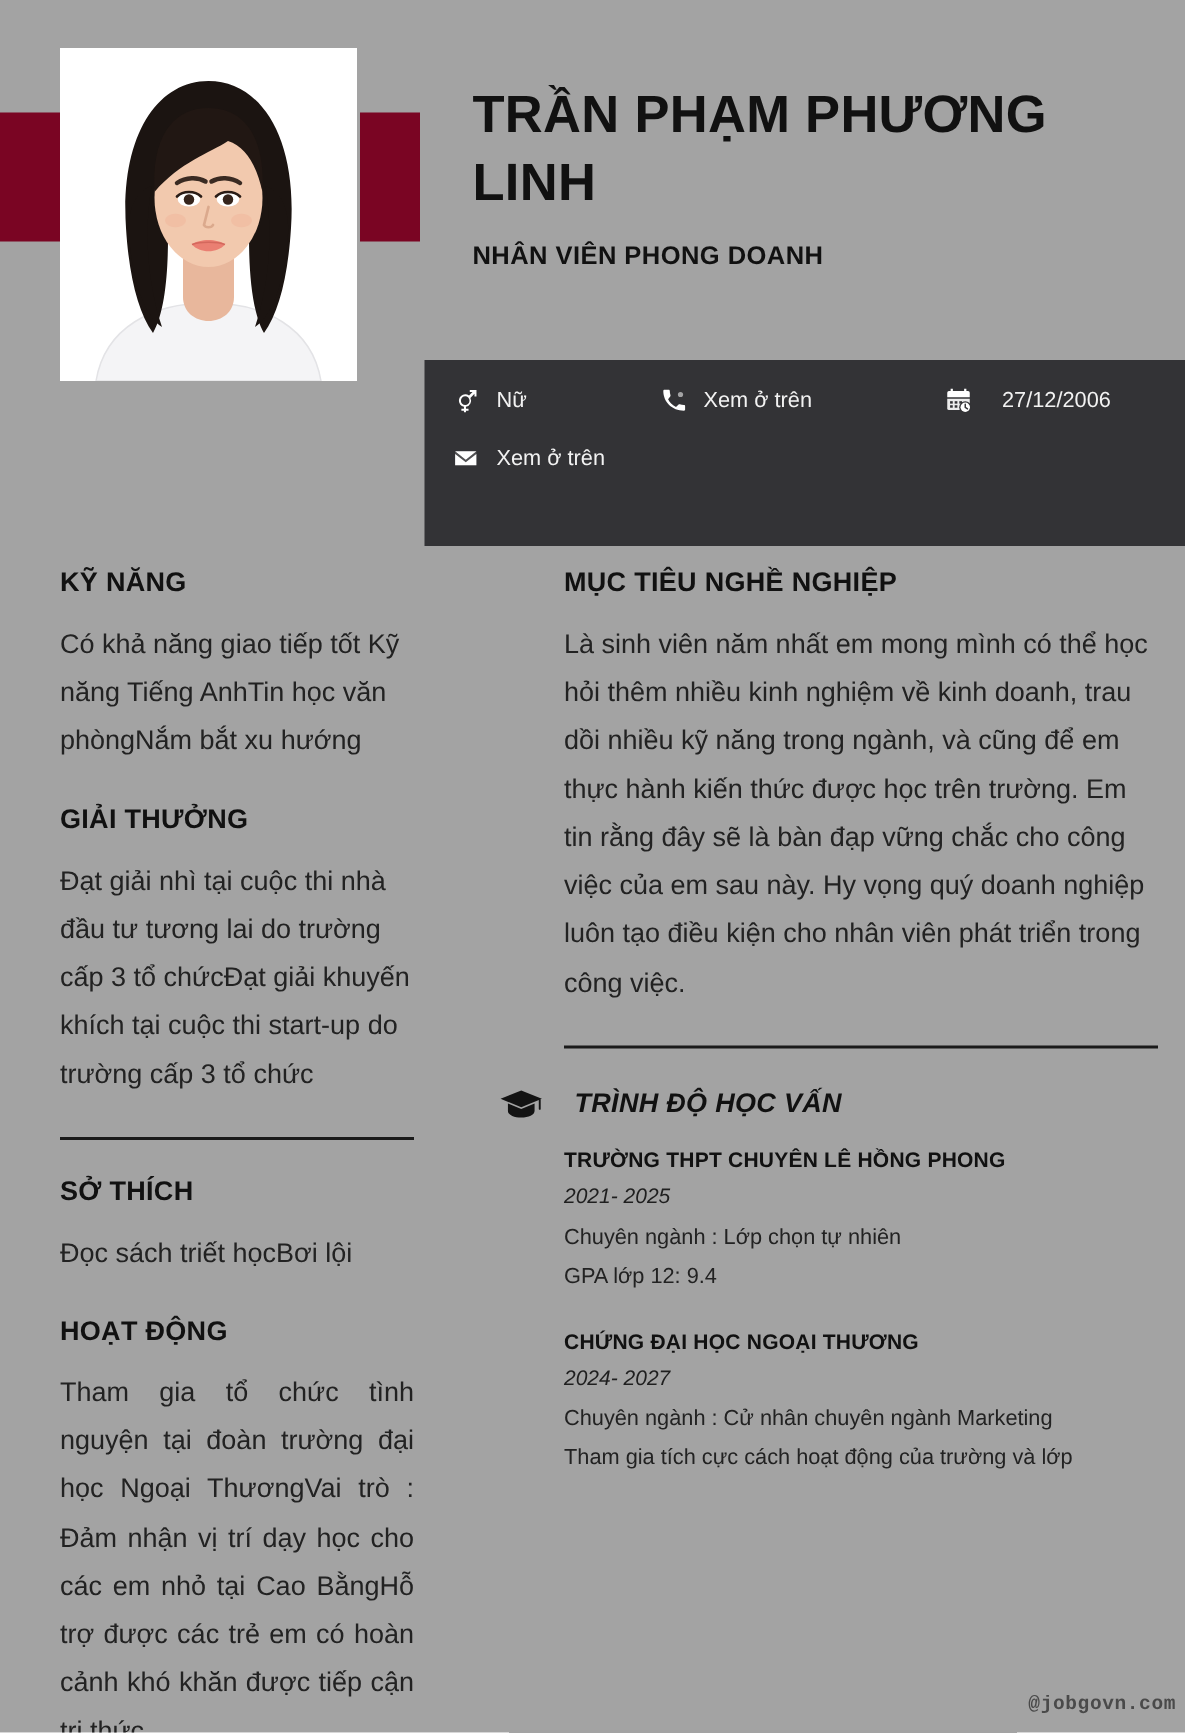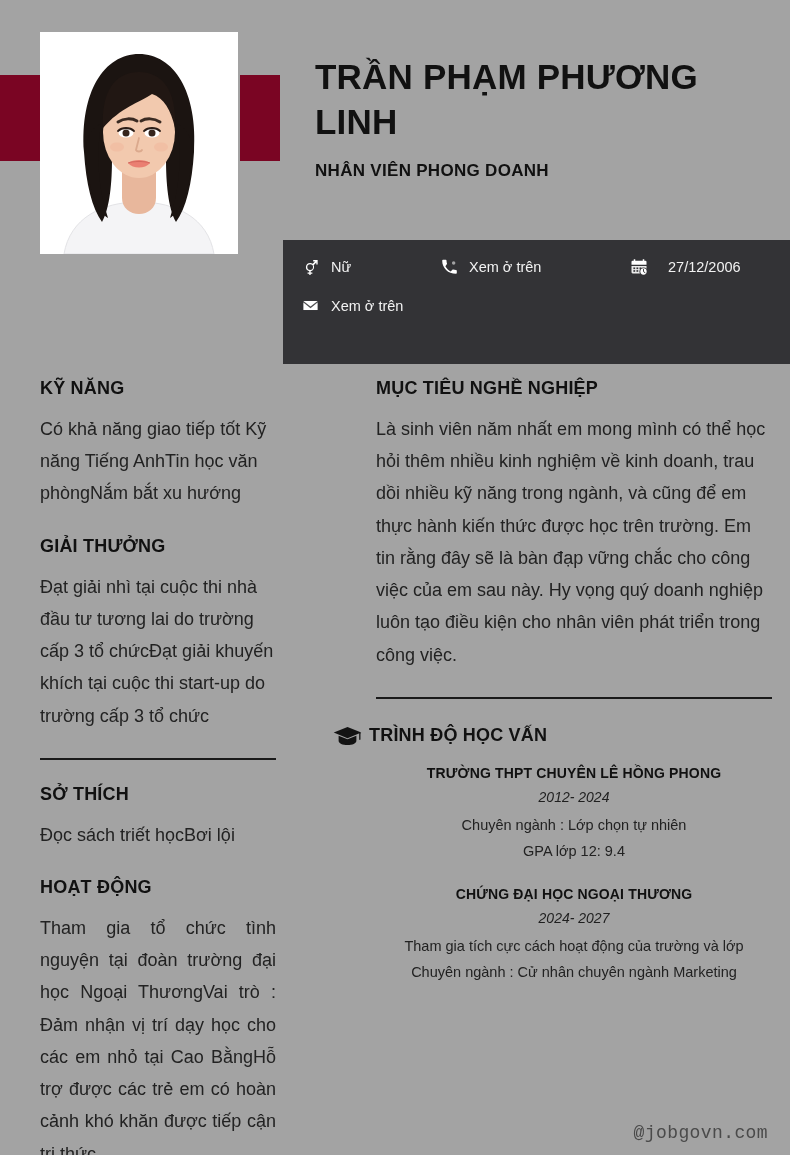--- a/index.html
+++ b/index.html
@@ -163,36 +163,37 @@
     height: 2px;
     background: #1a1a1a;
     width: 396px;
     margin: 24px 0 26px 0;
   }
 
   
   .edu-head {
     display: flex;
     align-items: center;
-    gap: 6px;
+    gap: 20px;
     margin-bottom: 18px;
     margin-left: -44px;
+    font-style: italic;
   }
   .cap-icon {
     flex: 0 0 auto;
     width: 31px;
     height: 22px;
     display: flex;
     align-items: center;
     justify-content: center;
     color: #131313;
   }
   .cap-icon svg { display: block; }
 
-  .edu-entry { margin-bottom: 22px; text-align: center; }
+  .edu-entry { margin-bottom: 22px; }
   .edu-school {
     font-size: 14px;
     font-weight: 700;
     letter-spacing: 0.15px;
     color: #111111;
     margin-bottom: 8px;
   }
   .edu-period {
     font-size: 14px;
     font-style: italic;
@@ -201,26 +202,27 @@
   }
   .edu-line {
     font-size: 14.5px;
     line-height: 1.78;
     color: #222222;
   }
 
   
   .footer-mark {
     position: absolute;
-    right: 22px;
+    right: 6px;
     bottom: 12px;
     font-family: "Liberation Mono", monospace;
-    font-size: 18px;
+    font-size: 13px;
     color: #4a4a4a;
     letter-spacing: 0.4px;
+    font-weight: bold;
   }
 </style>
 </head>
 <body>
 
 <div class="page">
 
   <div class="header">
 
     <div class="accent-block accent-left"></div>
@@ -371,29 +373,29 @@
               <path d="M16 1 L31.2 7.2 L16 13.4 L0.8 7.2 Z"></path>
               <path d="M6.2 10.6 L6.2 16.2 C6.2 19 10.6 21 16 21 C21.4 21 25.8 19 25.8 16.2 L25.8 10.6 L16 14.6 Z"></path>
               <path d="M29.6 8.1 L29.6 14.6" stroke="currentColor" stroke-width="1.4" fill="none" stroke-linecap="round"></path>
             </svg>
           </span>
           <span class="section-title small" style="margin-bottom:0;">TRÌNH ĐỘ HỌC VẤN</span>
         </div>
 
         <div class="edu-entry">
           <div class="edu-school">TRƯỜNG THPT CHUYÊN LÊ HỒNG PHONG</div>
-          <div class="edu-period">2012- 2024</div>
+          <div class="edu-period">2021- 2025</div>
           <div class="edu-line">Chuyên ngành : Lớp chọn tự nhiên</div>
           <div class="edu-line">GPA lớp 12: 9.4</div>
         </div>
 
         <div class="edu-entry">
           <div class="edu-school">CHỨNG ĐẠI HỌC NGOẠI THƯƠNG</div>
           <div class="edu-period">2024- 2027</div>
+          <div class="edu-line">Chuyên ngành : Cử nhân chuyên ngành Marketing</div>
           <div class="edu-line">Tham gia tích cực cách hoạt động của trường và lớp</div>
-          <div class="edu-line">Chuyên ngành : Cử nhân chuyên ngành Marketing</div>
         </div>
       </div>
     </div>
   </div>
 
   <div class="footer-mark">@jobgovn.com</div>
 </div>
 
 </body></html>

